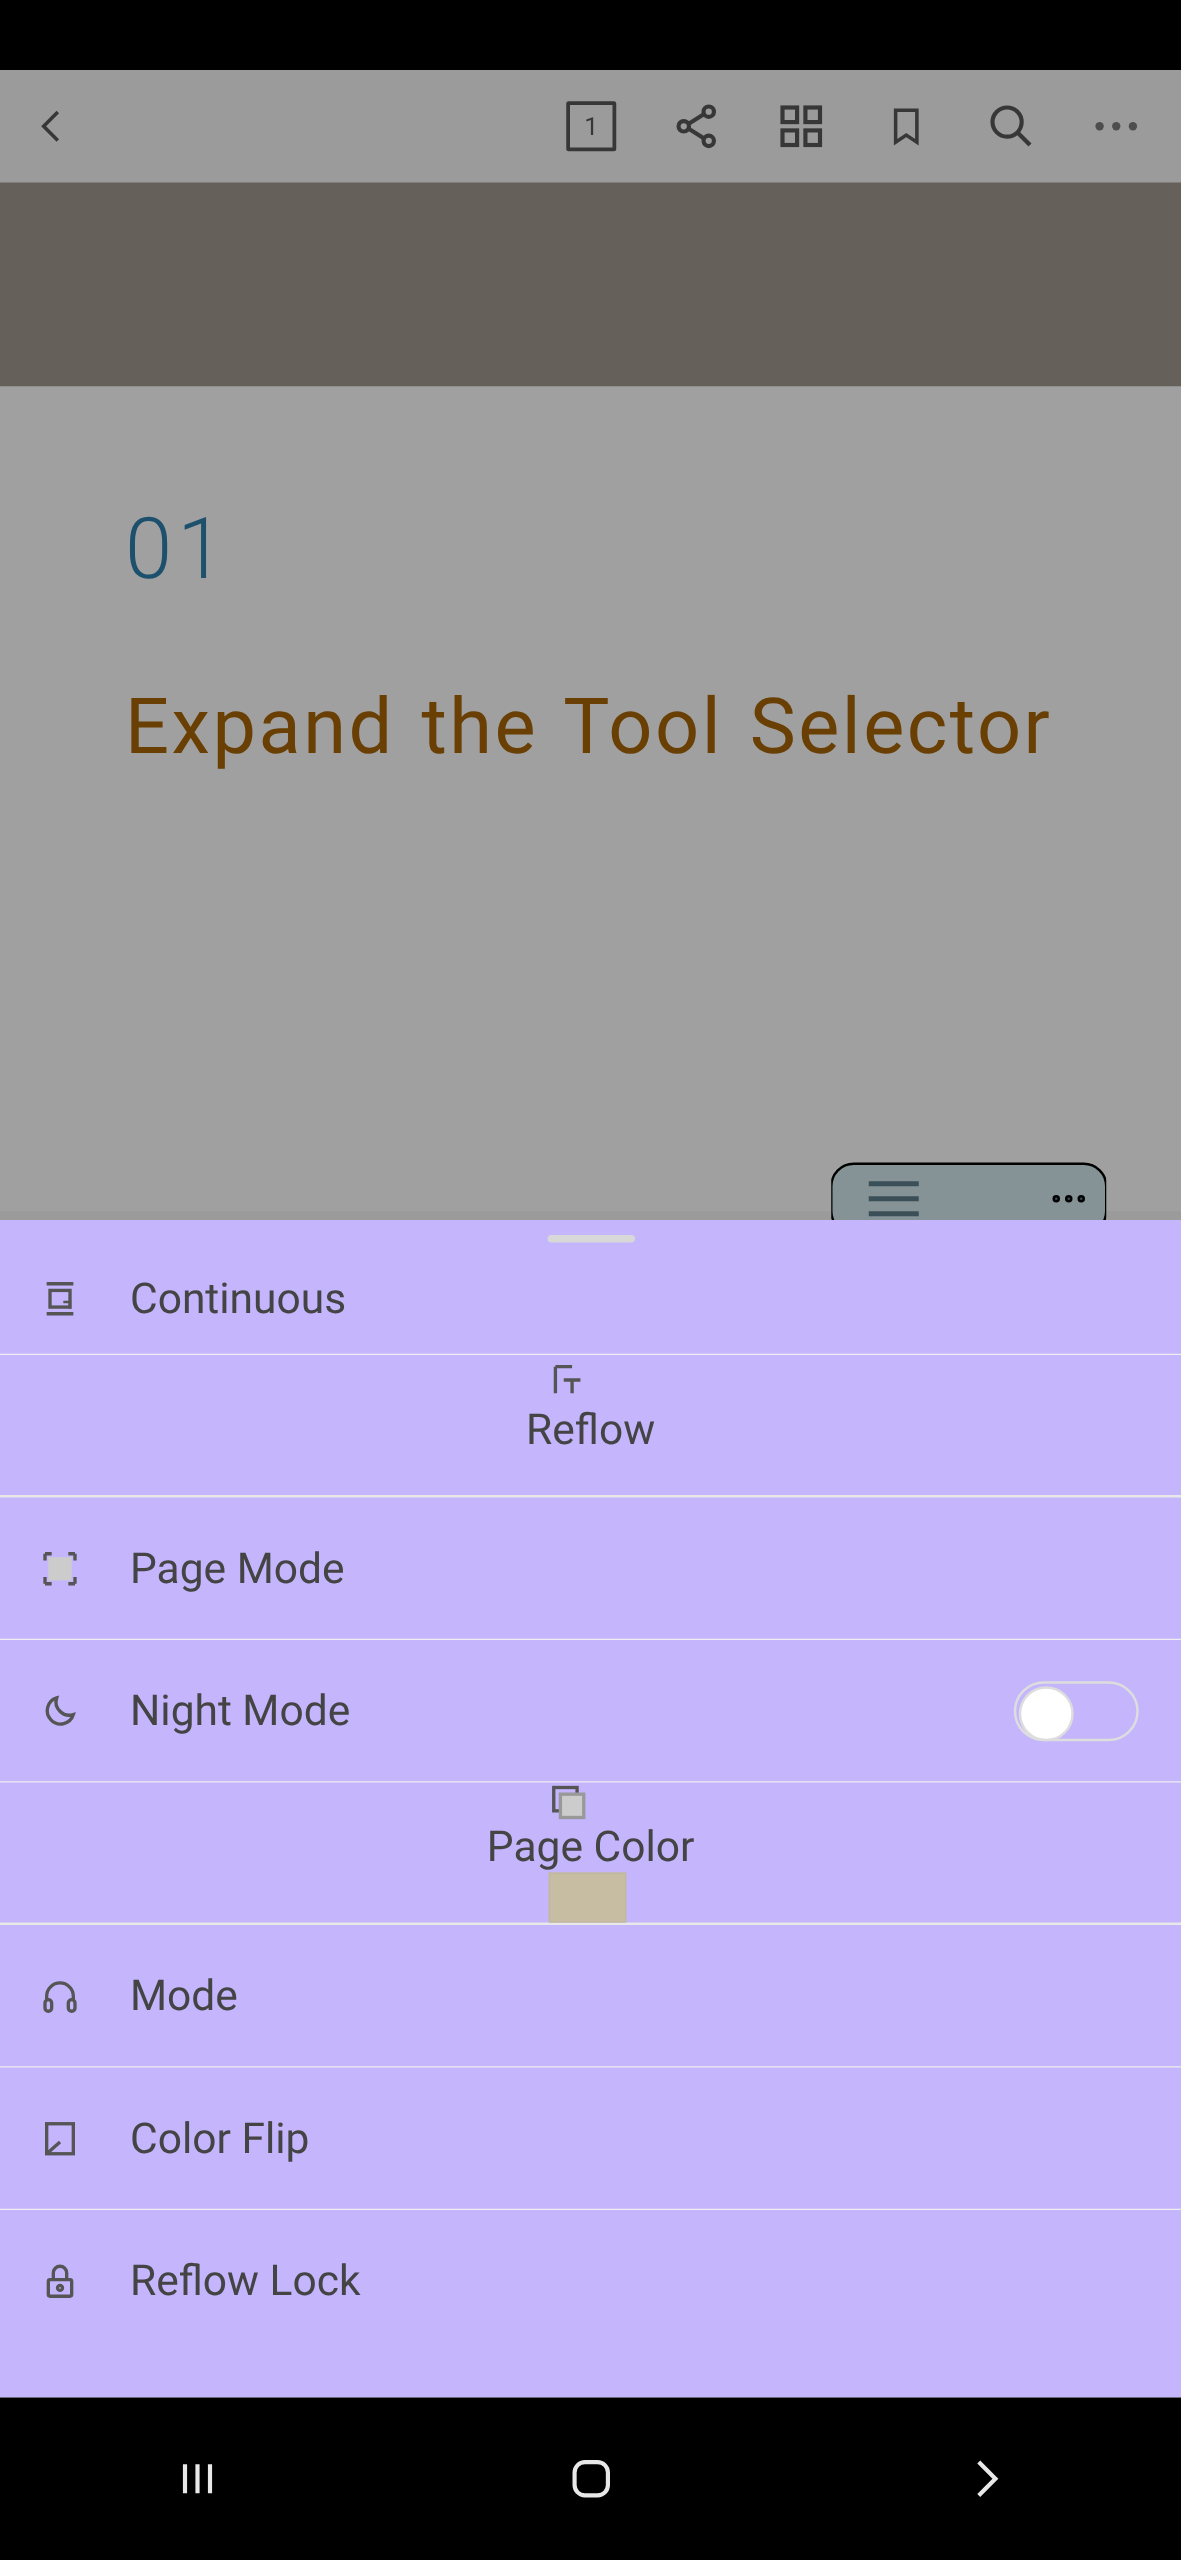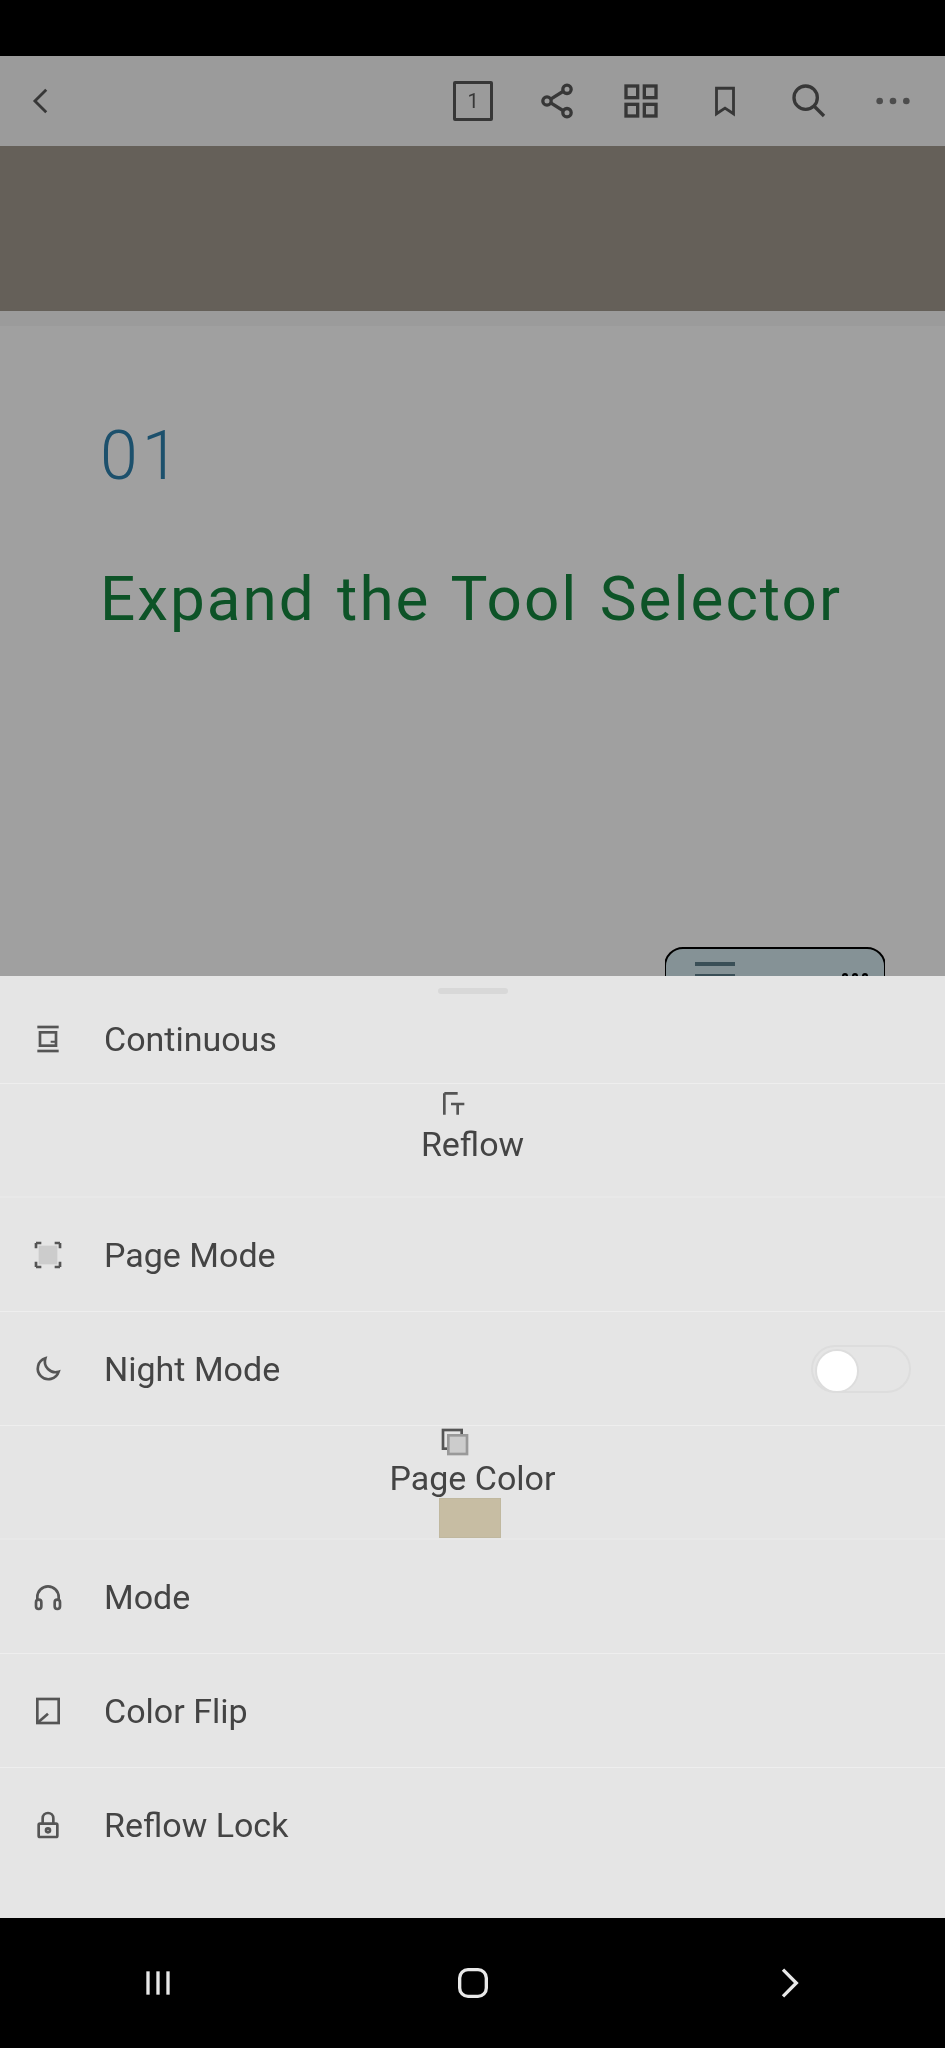--- a/index.html
+++ b/index.html
@@ -7,29 +7,29 @@
   .screen { width: 945px; height: 2048px; position: relative; background: #000; }
   .status-bar { height: 56px; background: #000; }
   .app-area { position: absolute; top: 56px; left: 0; right: 0; bottom: 0; background: #eee; }
   .toolbar { height: 90px; background: #eee; display: flex; align-items: center; padding: 0 20px; }
   .toolbar .back { width: 40px; }
   .toolbar .spacer { flex: 1; }
   .toolbar .actions { display: flex; gap: 40px; align-items: center; padding-right: 10px; }
   .toolbar .ticon { width: 44px; height: 44px; display: flex; align-items: center; justify-content: center; color: #555; }
   .page-box { border: 3px solid #555; width: 40px; height: 40px; display:flex; align-items:center; justify-content:center; font-size:20px; color:#555; border-radius:2px;}
   .doc-bg { background: #9b9489; height: 165px;}
-  .doc-page { background: #f6f6f6; position: absolute; top: 270px; left:0; right:0; height: 660px; padding: 90px 100px 0 100px;}
+  .doc-page { background: #f6f6f6; position: absolute; top: 253px; left:0; right:0; height: 660px; padding: 90px 100px 0 100px;}
   .tab-mark { position:absolute; left:0; top:339px; width:22px; height:88px; background:#0d7fb0;}
   .chapnum { font-size: 68px; color:#2c7ba6; letter-spacing:4px; font-weight:300;}
-  .heading { font-size: 62px; color:#15803d; font-weight:400; line-height:1.4; margin-top:60px; letter-spacing:2px; word-spacing:4px;}
+  .heading { font-size: 62px; color:#a16207; font-weight:400; line-height:1.4; margin-top:60px; letter-spacing:2px; word-spacing:4px;}
   .para { font-size:40px; color:#555; margin-top:40px; line-height:1.35; max-width:470px;}
   .para .inline-icon { display:inline-flex; vertical-align:middle; background:#cde0e6; width:50px; height:40px; align-items:center; justify-content:center; border-radius:4px;}
   .illus { position:absolute; right:60px; bottom:-30px; width:220px; height:80px; }
   .dim-overlay { position:absolute; top:56px; left:0; right:0; height: 920px; background: rgba(0,0,0,0.35); }
-  .sheet { position:absolute; top: 976px; left:0; right:0; bottom: 130px; background:#e5e5e5; }
+  .sheet { position:absolute; top: 976px; left:0; right:0; bottom: 130px; background:#c4b5fd; }
   .handle { width:70px; height:6px; background:#d8d8d8; border-radius:3px; margin: 12px auto 0; }
   .menu { }
   .mitem { display:flex; align-items:center; height:114px; padding: 0 28px; border-bottom:1px solid #eee; }
   .mitem:first-child { border-top: none; height: 90px;}
   .mitem .micon { width:40px; height:40px; margin-right:36px; display:flex; align-items:center; justify-content:center; color:#555;}
   .mitem .mlabel { font-size:34px; color:#444; flex:1;}
   .mitem.sep { border-bottom: 2px solid #e8e8e8; flex-direction: column; }
   .toggle { width:100px; height:48px; border:2px solid #ddd; border-radius:24px; position:relative; margin-right:6px;}
   .toggle::after { content:''; position:absolute; left:2px; top:2px; width:40px; height:40px; border-radius:50%; background:#fff; border:2px solid #ddd;}
   .swatch { width:62px; height:62px; background:#c7bda3; border:1px solid #c0b89f; margin-right:6px;}

